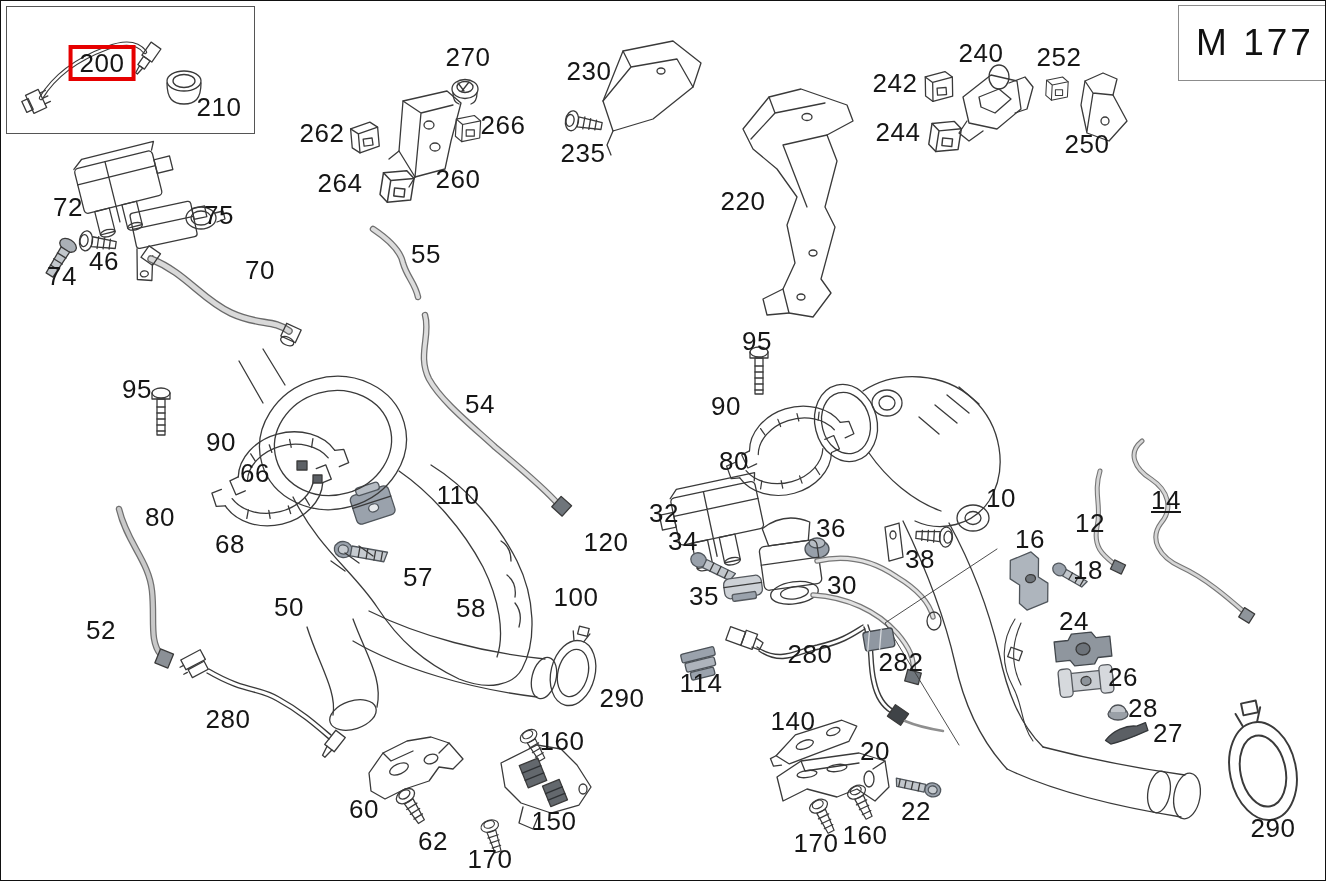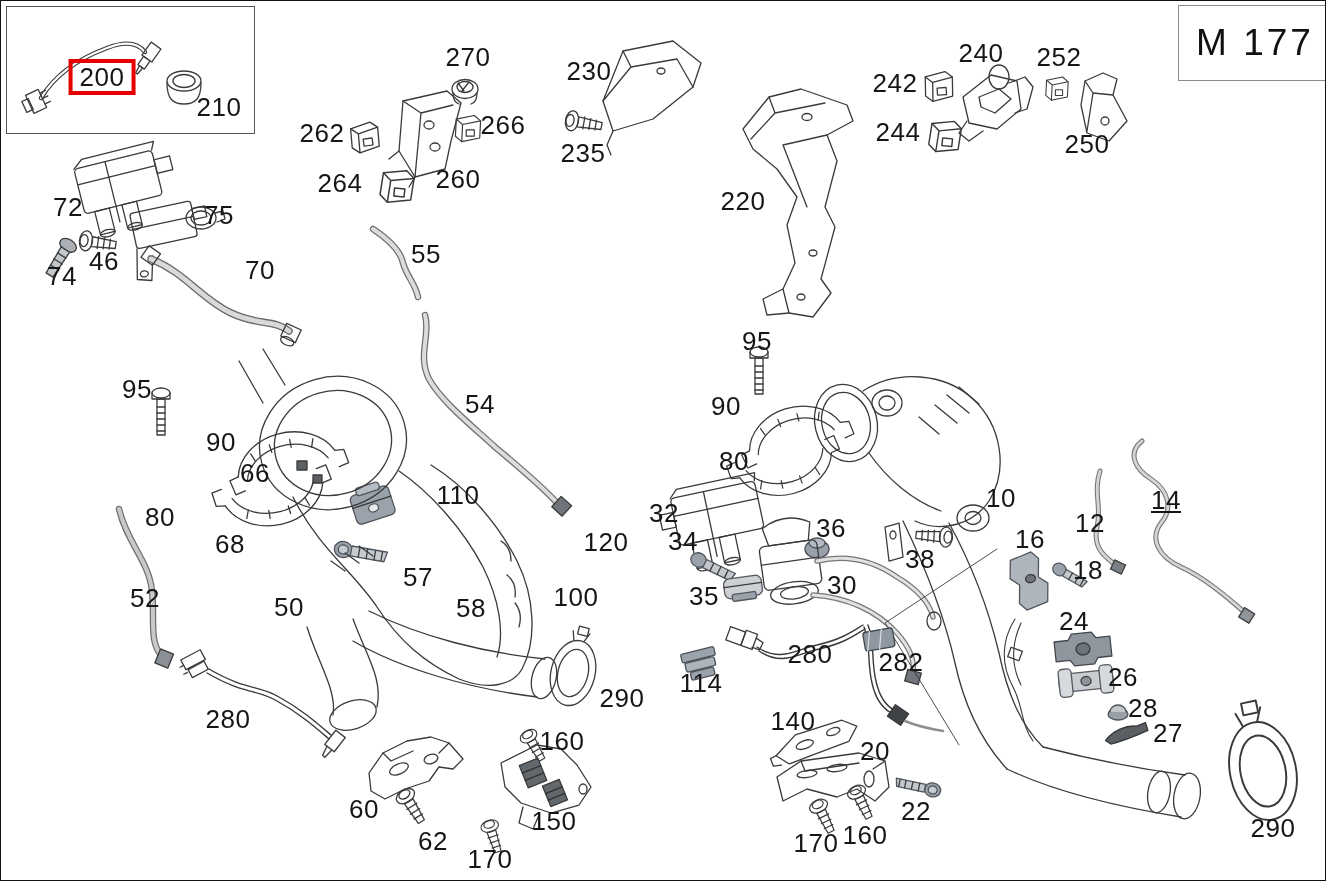--- a/index.html
+++ b/index.html
@@ -412,21 +412,21 @@
     <use href="#screwSmall" transform="translate(856,792) rotate(-26) scale(0.95)"></use>
     <use href="#vband" transform="translate(1262,770) rotate(-12) scale(1.5)"></use>
   </svg>
 
   <div class="inset-frame"></div>
   <div class="engine-badge">
     <span>M 177</span>
   </div>
 
   <div class="labels">
-      <div class="plabel hl" style="left: 101px; top: 76px; border-color: rgb(230, 0, 0);">200</div>
+      <div class="plabel hl" style="left: 101px; top: 62px; border-color: rgb(230, 0, 0);">200</div>
       <div class="plabel" style="left: 218px; top: 106px;">210</div>
       <div class="plabel" style="left: 467px; top: 56px;">270</div>
       <div class="plabel" style="left: 321px; top: 132px;">262</div>
       <div class="plabel" style="left: 502px; top: 124px;">266</div>
       <div class="plabel" style="left: 339px; top: 182px;">264</div>
       <div class="plabel" style="left: 457px; top: 178px;">260</div>
       <div class="plabel" style="left: 588px; top: 70px;">230</div>
       <div class="plabel" style="left: 582px; top: 152px;">235</div>
       <div class="plabel" style="left: 894px; top: 82px;">242</div>
       <div class="plabel" style="left: 980px; top: 52px;">240</div>
@@ -444,21 +444,21 @@
       <div class="plabel" style="left: 136px; top: 388px;">95</div>
       <div class="plabel" style="left: 220px; top: 441px;">90</div>
       <div class="plabel" style="left: 254px; top: 472px;">66</div>
       <div class="plabel" style="left: 159px; top: 516px;">80</div>
       <div class="plabel" style="left: 229px; top: 543px;">68</div>
       <div class="plabel" style="left: 457px; top: 494px;">110</div>
       <div class="plabel" style="left: 605px; top: 541px;">120</div>
       <div class="plabel" style="left: 417px; top: 576px;">57</div>
       <div class="plabel" style="left: 470px; top: 607px;">58</div>
       <div class="plabel" style="left: 575px; top: 596px;">100</div>
-      <div class="plabel" style="left: 100px; top: 597px; margin-left: 44px;">52</div>
+      <div class="plabel" style="left: 100px; top: 629px;">52</div>
       <div class="plabel" style="left: 288px; top: 606px;">50</div>
       <div class="plabel" style="left: 227px; top: 718px;">280</div>
       <div class="plabel" style="left: 621px; top: 697px;">290</div>
       <div class="plabel" style="left: 561px; top: 740px;">160</div>
       <div class="plabel" style="left: 363px; top: 808px;">60</div>
       <div class="plabel" style="left: 553px; top: 820px;">150</div>
       <div class="plabel" style="left: 432px; top: 840px;">62</div>
       <div class="plabel" style="left: 489px; top: 858px;">170</div>
       <div class="plabel" style="left: 756px; top: 340px;">95</div>
       <div class="plabel" style="left: 725px; top: 405px;">90</div>

